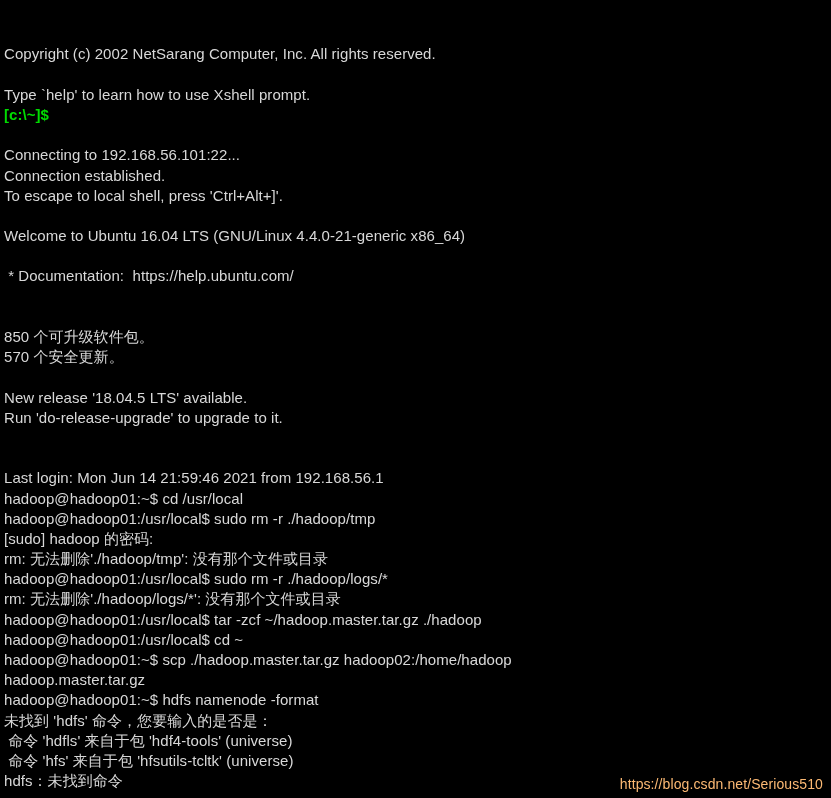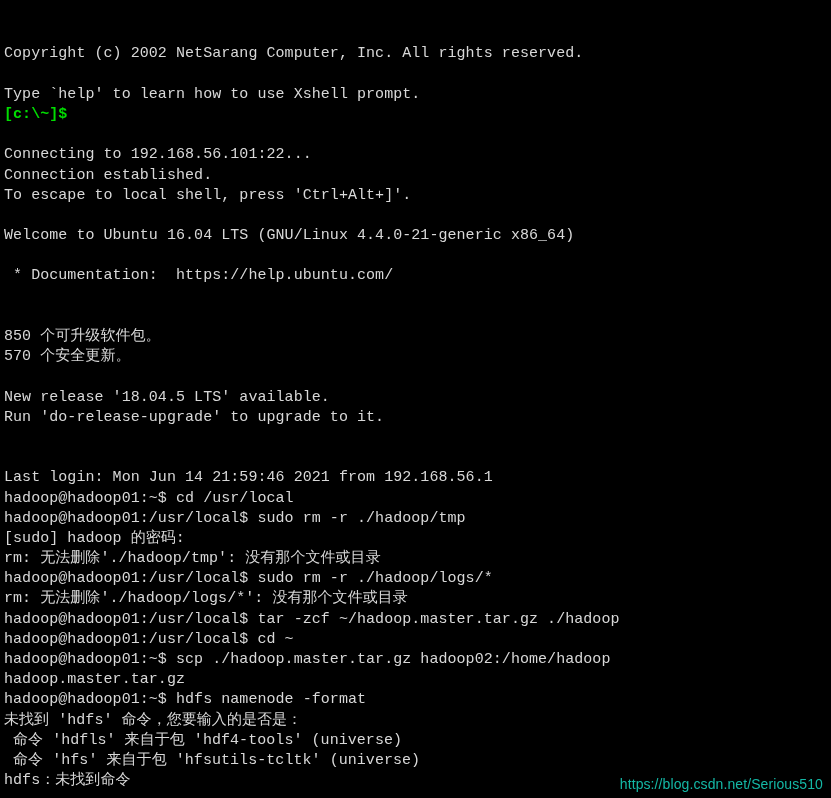--- a/index.html
+++ b/index.html
@@ -28,37 +28,37 @@
     font-size: 15px;
     line-height: 20.2px;
     color: #d8d8d8;
     letter-spacing: 0.05px;
     white-space: pre;
     -webkit-font-smoothing: none;
   }
   .line {
     height: 20.2px;
     white-space: pre;
-    font-family: Liberation Mono, monospace;
+    font-family: Liberation Sans, sans-serif;
   }
   .line.blank {
     height: 20.2px;
   }
   .fg-default { color: #d8d8d8; }
   .fg-green {
     color: #00dd00;
     font-weight: bold;
   }
   #watermark {
     position: absolute;
     right: 8px;
     bottom: 6px;
     font-family: "Liberation Sans", "DejaVu Sans", sans-serif;
     font-size: 14px;
-    color: #14b8a6;
+    color: #fdba74;
     letter-spacing: 0.1px;
     white-space: pre;
   }
 </style>
 </head>
 <body>
 
 <div id="terminal">
   <div id="terminal-lines"><div class="line"><span class="fg-default">Copyright (c) 2002 NetSarang Computer, Inc. All rights reserved.</span></div><div class="line blank"><span class="fg-default">&nbsp;</span></div><div class="line"><span class="fg-default">Type `help' to learn how to use Xshell prompt.</span></div><div class="line"><span class="fg-green">[c:\~]$</span></div><div class="line blank"><span class="fg-default">&nbsp;</span></div><div class="line"><span class="fg-default">Connecting to 192.168.56.101:22...</span></div><div class="line"><span class="fg-default">Connection established.</span></div><div class="line"><span class="fg-default">To escape to local shell, press 'Ctrl+Alt+]'.</span></div><div class="line blank"><span class="fg-default">&nbsp;</span></div><div class="line"><span class="fg-default">Welcome to Ubuntu 16.04 LTS (GNU/Linux 4.4.0-21-generic x86_64)</span></div><div class="line blank"><span class="fg-default">&nbsp;</span></div><div class="line"><span class="fg-default"> * Documentation:  https://help.ubuntu.com/</span></div><div class="line blank"><span class="fg-default">&nbsp;</span></div><div class="line blank"><span class="fg-default">&nbsp;</span></div><div class="line"><span class="fg-default">850 个可升级软件包。</span></div><div class="line"><span class="fg-default">570 个安全更新。</span></div><div class="line blank"><span class="fg-default">&nbsp;</span></div><div class="line"><span class="fg-default">New release '18.04.5 LTS' available.</span></div><div class="line"><span class="fg-default">Run 'do-release-upgrade' to upgrade to it.</span></div><div class="line blank"><span class="fg-default">&nbsp;</span></div><div class="line blank"><span class="fg-default">&nbsp;</span></div><div class="line"><span class="fg-default">Last login: Mon Jun 14 21:59:46 2021 from 192.168.56.1</span></div><div class="line"><span class="fg-default">hadoop@hadoop01:~$ cd /usr/local</span></div><div class="line"><span class="fg-default">hadoop@hadoop01:/usr/local$ sudo rm -r ./hadoop/tmp</span></div><div class="line"><span class="fg-default">[sudo] hadoop 的密码:</span></div><div class="line"><span class="fg-default">rm: 无法删除'./hadoop/tmp': 没有那个文件或目录</span></div><div class="line"><span class="fg-default">hadoop@hadoop01:/usr/local$ sudo rm -r ./hadoop/logs/*</span></div><div class="line"><span class="fg-default">rm: 无法删除'./hadoop/logs/*': 没有那个文件或目录</span></div><div class="line"><span class="fg-default">hadoop@hadoop01:/usr/local$ tar -zcf ~/hadoop.master.tar.gz ./hadoop</span></div><div class="line"><span class="fg-default">hadoop@hadoop01:/usr/local$ cd ~</span></div><div class="line"><span class="fg-default">hadoop@hadoop01:~$ scp ./hadoop.master.tar.gz hadoop02:/home/hadoop</span></div><div class="line"><span class="fg-default">hadoop.master.tar.gz</span></div><div class="line"><span class="fg-default">hadoop@hadoop01:~$ hdfs namenode -format</span></div><div class="line"><span class="fg-default">未找到 'hdfs' 命令，您要输入的是否是：</span></div><div class="line"><span class="fg-default"> 命令 'hdfls' 来自于包 'hdf4-tools' (universe)</span></div><div class="line"><span class="fg-default"> 命令 'hfs' 来自于包 'hfsutils-tcltk' (universe)</span></div><div class="line"><span class="fg-default">hdfs：未找到命令</span></div></div>
   

